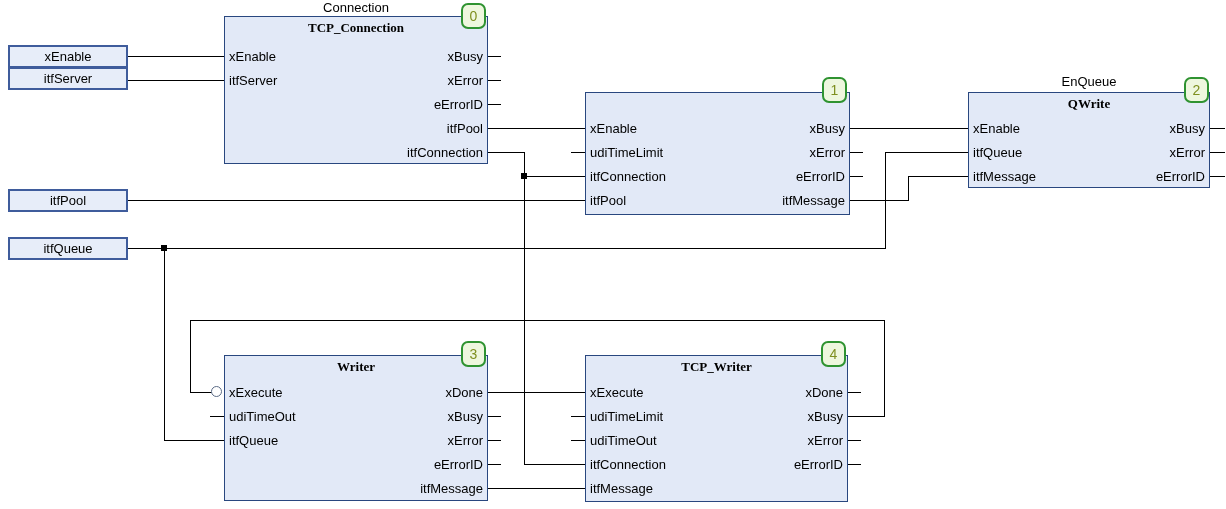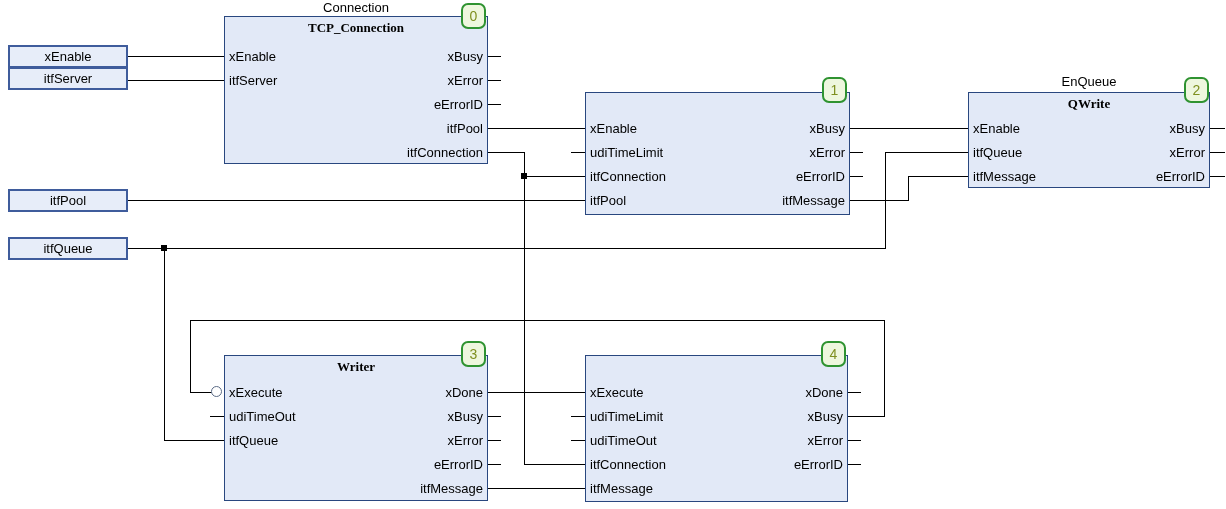--- a/index.html
+++ b/index.html
@@ -160,20 +160,21 @@
     <span class="pin in" style="top:77px">itfQueue</span>
     <span class="pin out" style="top:29px">xDone</span>
     <span class="pin out" style="top:53px">xBusy</span>
     <span class="pin out" style="top:77px">xError</span>
     <span class="pin out" style="top:101px">eErrorID</span>
     <span class="pin out" style="top:125px">itfMessage</span>
   </div>
   <div class="badge" style="left:461px;top:341px">3</div>
 
   <div class="fb" style="left:585px;top:355px;width:263px;height:147px">
+    <div class="fb-title">TCP_Writer</div>
     <span class="pin in" style="top:29px">xExecute</span>
     <span class="pin in" style="top:53px">udiTimeLimit</span>
     <span class="pin in" style="top:77px">udiTimeOut</span>
     <span class="pin in" style="top:101px">itfConnection</span>
     <span class="pin in" style="top:125px">itfMessage</span>
     <span class="pin out" style="top:29px">xDone</span>
     <span class="pin out" style="top:53px">xBusy</span>
     <span class="pin out" style="top:77px">xError</span>
     <span class="pin out" style="top:101px">eErrorID</span>
   </div>

